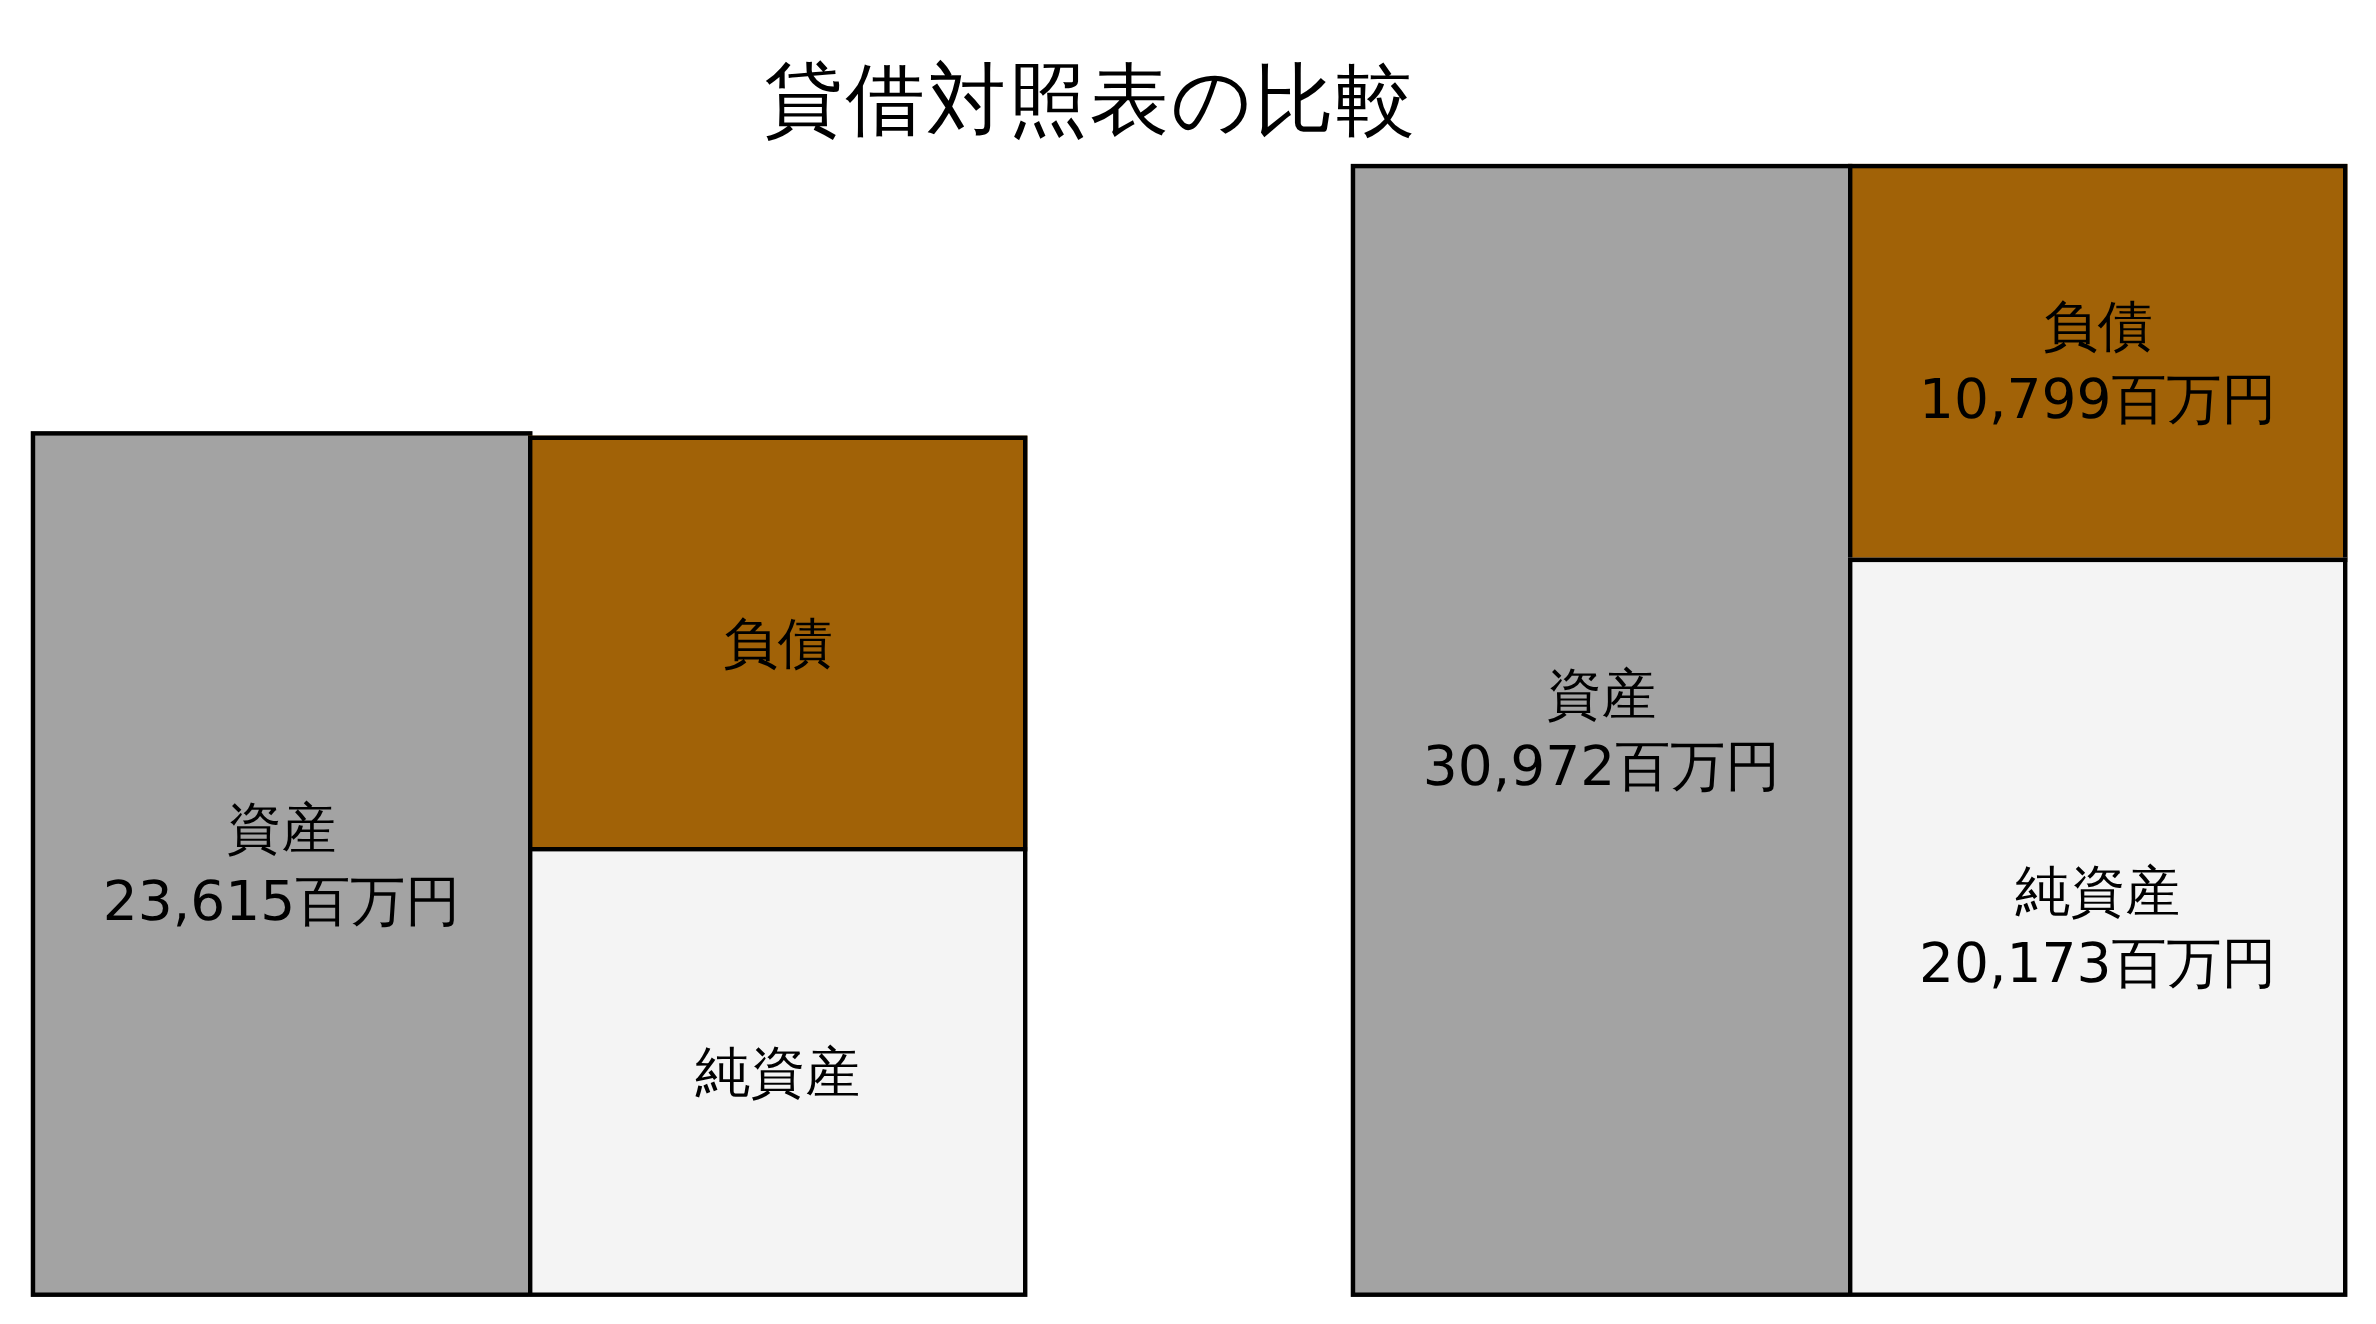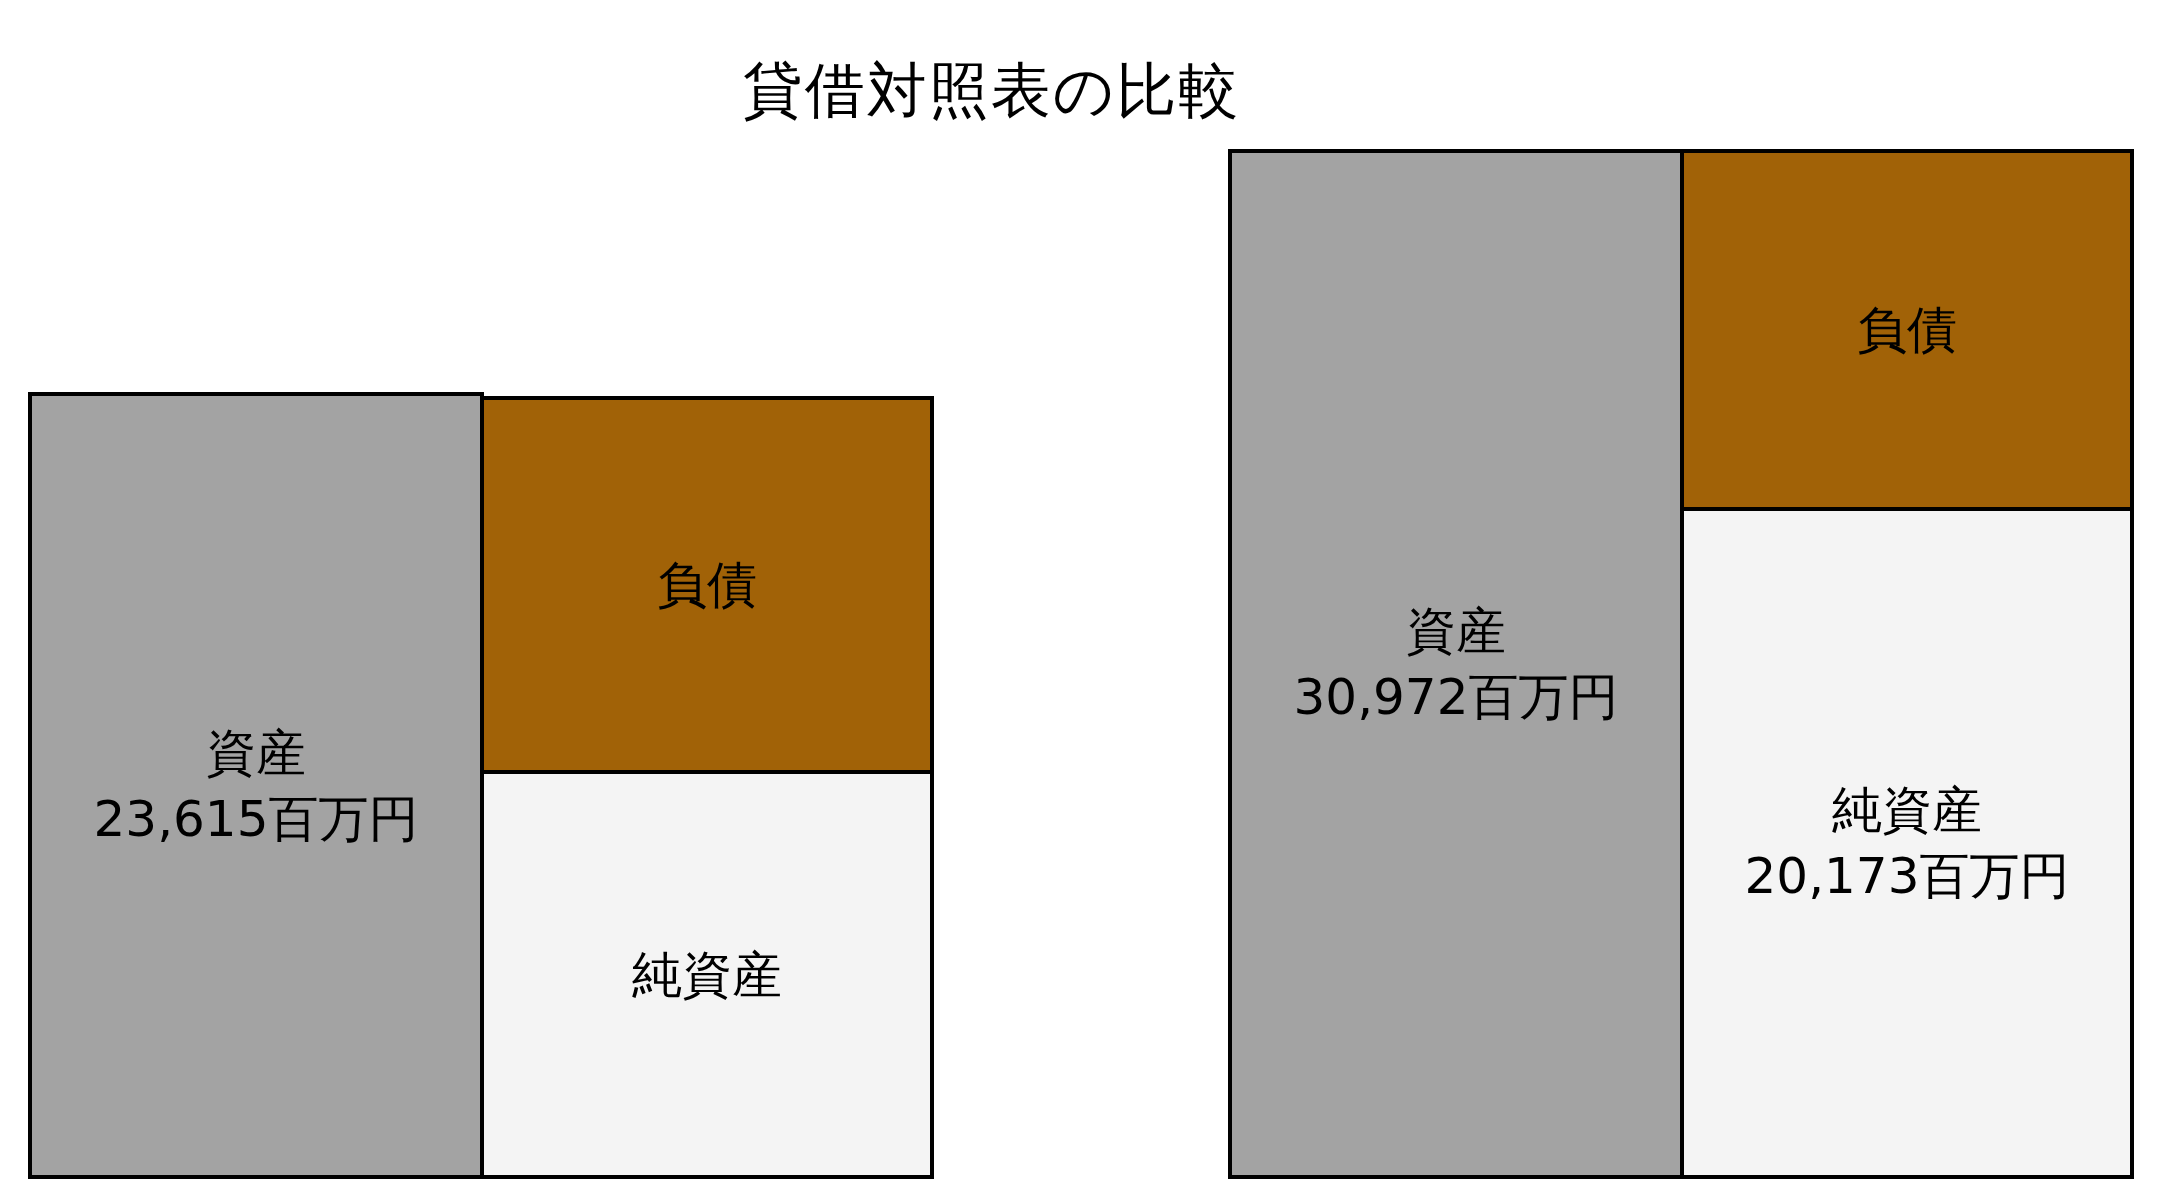--- a/index.html
+++ b/index.html
@@ -1,19 +1,19 @@
 <!DOCTYPE html>
 <html><head>
 <meta charset="utf-8">
 <style>
   html, body { margin:0; padding:0; }
   body { width:2160px; height:1204px; background:#ffffff; position:relative; overflow:hidden;
          font-family:"DejaVu Sans","Liberation Sans",sans-serif; color:#000; }
   .title { position:absolute; left:0; width:1983px; top:40px; text-align:center;
-           font-size:60px; line-height:100px; font-weight:normal; letter-spacing:2px; }
+           font-size:72px; line-height:100px; font-weight:normal; letter-spacing:2px; }
   .bs { position:absolute; box-sizing:border-box; }
   .cell { position:absolute; box-sizing:border-box; border:4px solid #000;
           display:flex; flex-direction:column; align-items:center; justify-content:center;
           text-align:center; font-size:50px; line-height:66px; }
   .assets { background:#a3a3a3; }
   .liab { background:#a16207; }
   .equity { background:#f4f4f4; }
   .lbl, .val { display:block; white-space:nowrap; }
 </style>
 </head>
@@ -34,18 +34,19 @@
   </div>
 </div>
 
 <div class="bs" style="left:1228px; top:149px; width:906px; height:1030px;">
   <div class="cell assets" style="left:0; top:0; width:456px; height:1030px;">
     <span class="lbl">資産</span>
     <span class="val">30,972百万円</span>
   </div>
   <div class="cell liab" style="left:452px; top:0; width:454px; height:362px;">
     <span class="lbl">負債</span>
+    <span class="val">10,799百万円</span>
   </div>
   <div class="cell equity" style="left:452px; top:358px; width:454px; height:672px;">
     <span class="lbl">純資産</span>
     <span class="val">20,173百万円</span>
   </div>
 </div>
 
 </body></html>

